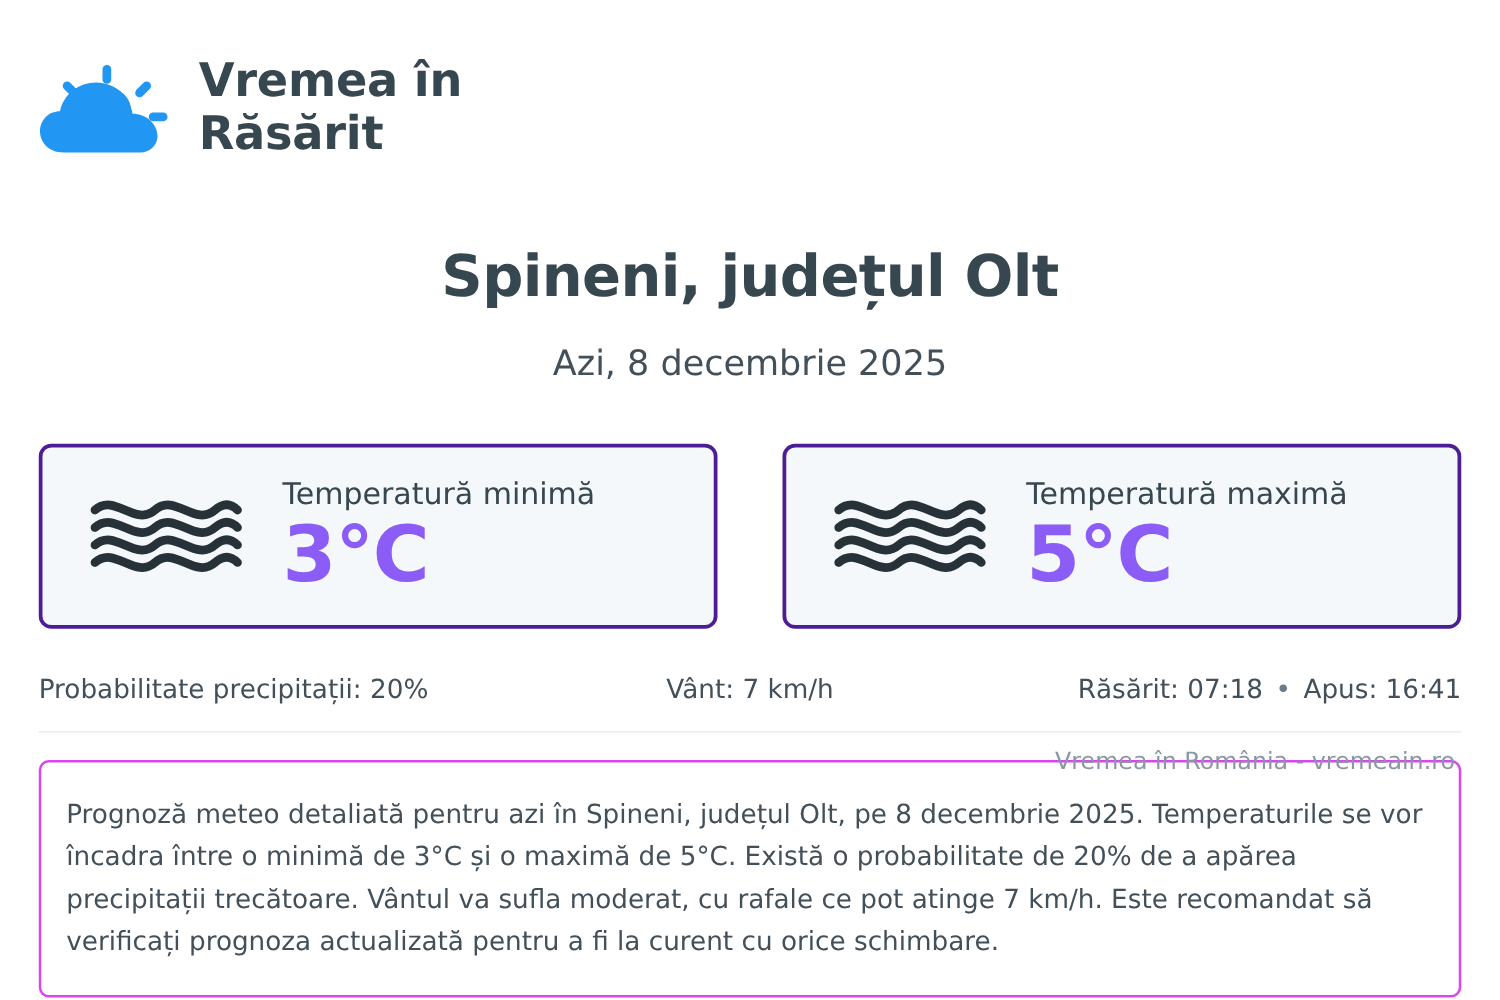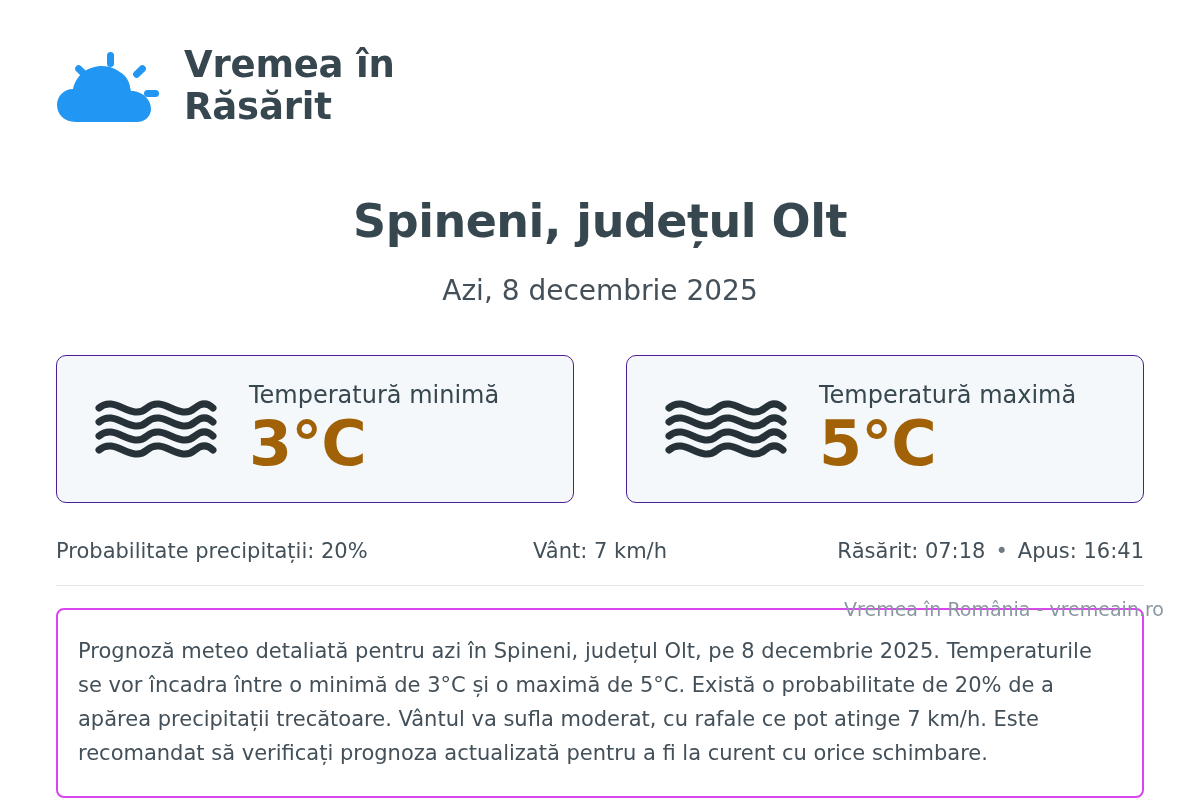--- a/index.html
+++ b/index.html
@@ -9,21 +9,21 @@
     width: 1200px;
     height: 800px;
     background: #ffffff;
     font-family: "DejaVu Sans", "Liberation Sans", sans-serif;
     color: #37474f;
   }
   .page {
     width: 1200px;
     height: 672px;
     position: relative;
-    padding: 0 56px;
+    padding: 0 31px;
   }
 
   
   .brand {
     display: flex;
     align-items: center;
     gap: 18px;
     padding-top: 44px;
   }
   .brand-logo {
@@ -58,21 +58,21 @@
 
   
   .cards {
     display: flex;
     gap: 52px;
     margin-top: 48px;
   }
   .card {
     flex: 1 1 0;
     background: #f4f8fb;
-    border: 1px solid #4c1d95;
+    border: 3px solid #4c1d95;
     border-radius: 10px;
     height: 148px;
     display: flex;
     align-items: center;
     padding: 0 34px;
     gap: 30px;
   }
   .wave-icon {
     width: 128px;
     height: 74px;
@@ -80,21 +80,21 @@
   }
   .card-text { display: flex; flex-direction: column; justify-content: center; }
   .card-label {
     font-size: 24px;
     color: #37474f;
     margin-bottom: 2px;
   }
   .card-value {
     font-size: 62px;
     font-weight: bold;
-    color: #a16207;
+    color: #8b5cf6;
     line-height: 1.05;
     letter-spacing: -1px;
   }
 
   
   .stats {
     display: flex;
     align-items: center;
     margin-top: 36px;
     padding-bottom: 22px;

